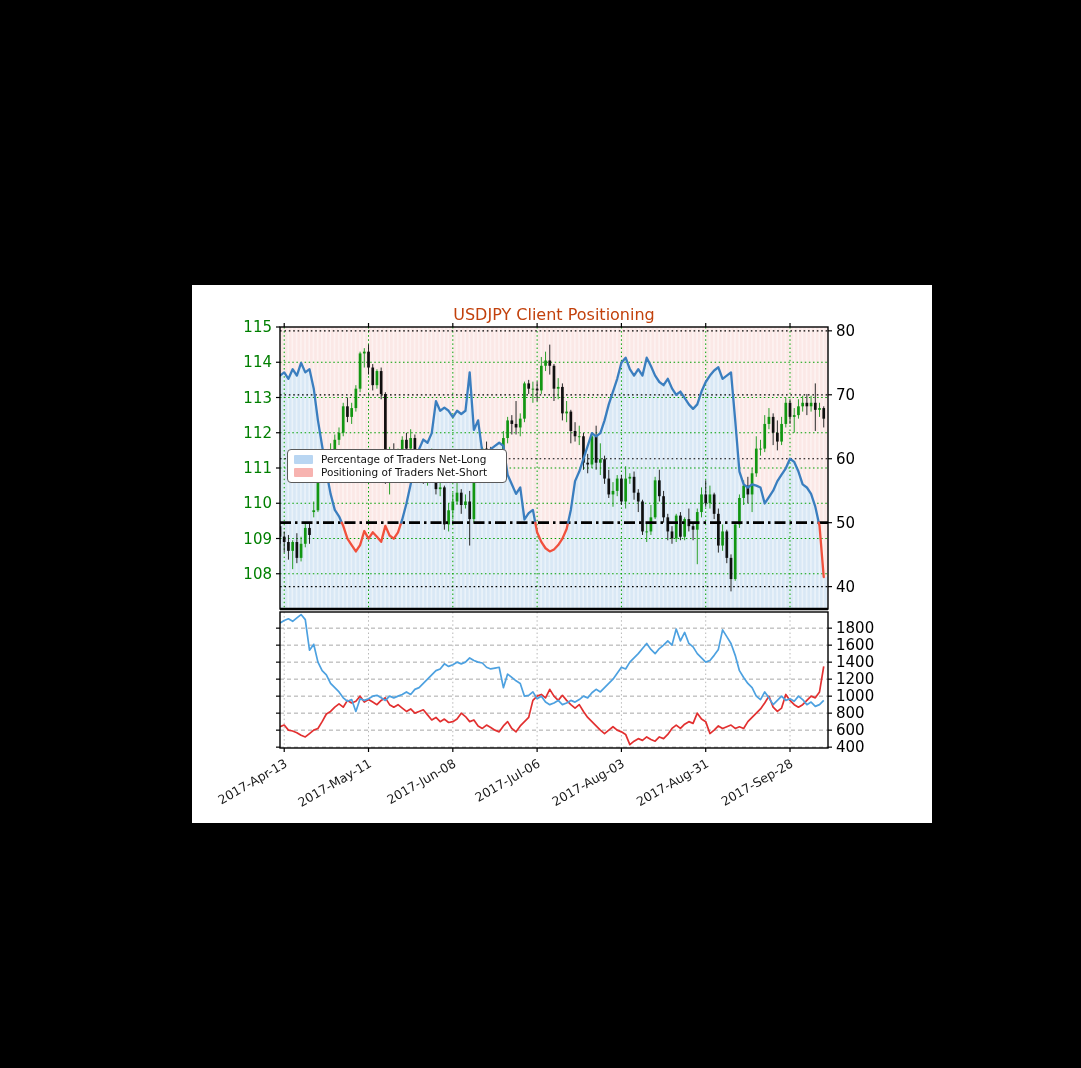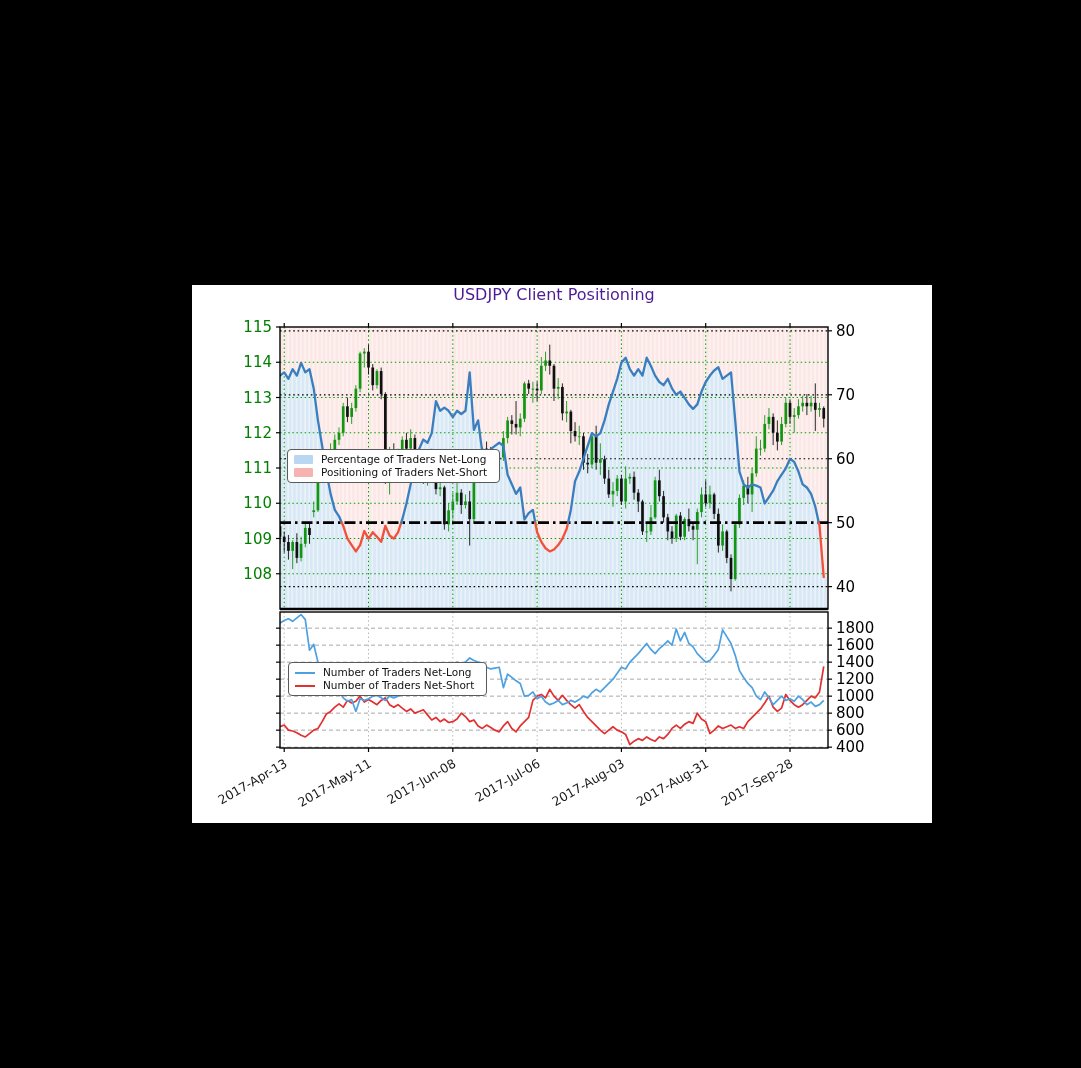--- a/index.html
+++ b/index.html
@@ -1,23 +1,23 @@
 <!DOCTYPE html>
 <html><head>
 <meta charset="utf-8">
 <style>
   html,body{margin:0;padding:0;}
   body{width:1081px;height:1068px;background:#000;position:relative;overflow:hidden;
        font-family:"DejaVu Sans","Liberation Sans",sans-serif;}
   .figure{position:absolute;left:192px;top:285px;width:740px;height:538px;background:#fff;}
-  .fig-title{position:absolute;left:88px;top:0;width:548px;text-align:center;
-             font-size:16px;color:#4c1d95;}
+  .fig-title{position:absolute;left:88px;top:20px;width:548px;text-align:center;
+             font-size:16px;color:#c2410c;}
   svg text{font-family:"DejaVu Sans","Liberation Sans",sans-serif;}
   .legend{position:absolute;background:#fff;border:1px solid #5a5a5a;border-radius:4px;
-          padding:3px 12px 3px 6px;font-size:10.5px;color:#111;line-height:13px;}
+          padding:3px 19px 3px 6px;font-size:10.5px;color:#111;line-height:13px;}
   .legend-top{left:95px;top:164px;}
   .legend-bottom{left:96px;top:377px;}
   .legend-row{display:flex;align-items:center;white-space:nowrap;}
   .swatch{width:19px;height:9px;margin-right:8px;flex:0 0 auto;border-radius:1px;}
   .lineswatch{width:20px;height:0;border-top:2.5px solid;margin-right:8px;flex:0 0 auto;}
 </style>
 </head>
 <body>
 
 <div class="figure">
@@ -425,23 +425,13 @@
     <div class="legend-row">
       <span class="swatch" style="background:#b9d6f2"></span>
       <span>Percentage of Traders Net-Long</span>
     </div>
     <div class="legend-row">
       <span class="swatch" style="background:#f7b3b0"></span>
       <span>Positioning of Traders Net-Short</span>
     </div>
   </div>
 
-  <div class="legend legend-bottom">
-    <div class="legend-row">
-      <span class="lineswatch" style="border-color:#4da1e0"></span>
-      <span>Number of Traders Net-Long</span>
-    </div>
-    <div class="legend-row">
-      <span class="lineswatch" style="border-color:#e23030"></span>
-      <span>Number of Traders Net-Short</span>
-    </div>
-  </div>
 </div>
 
 </body></html>

